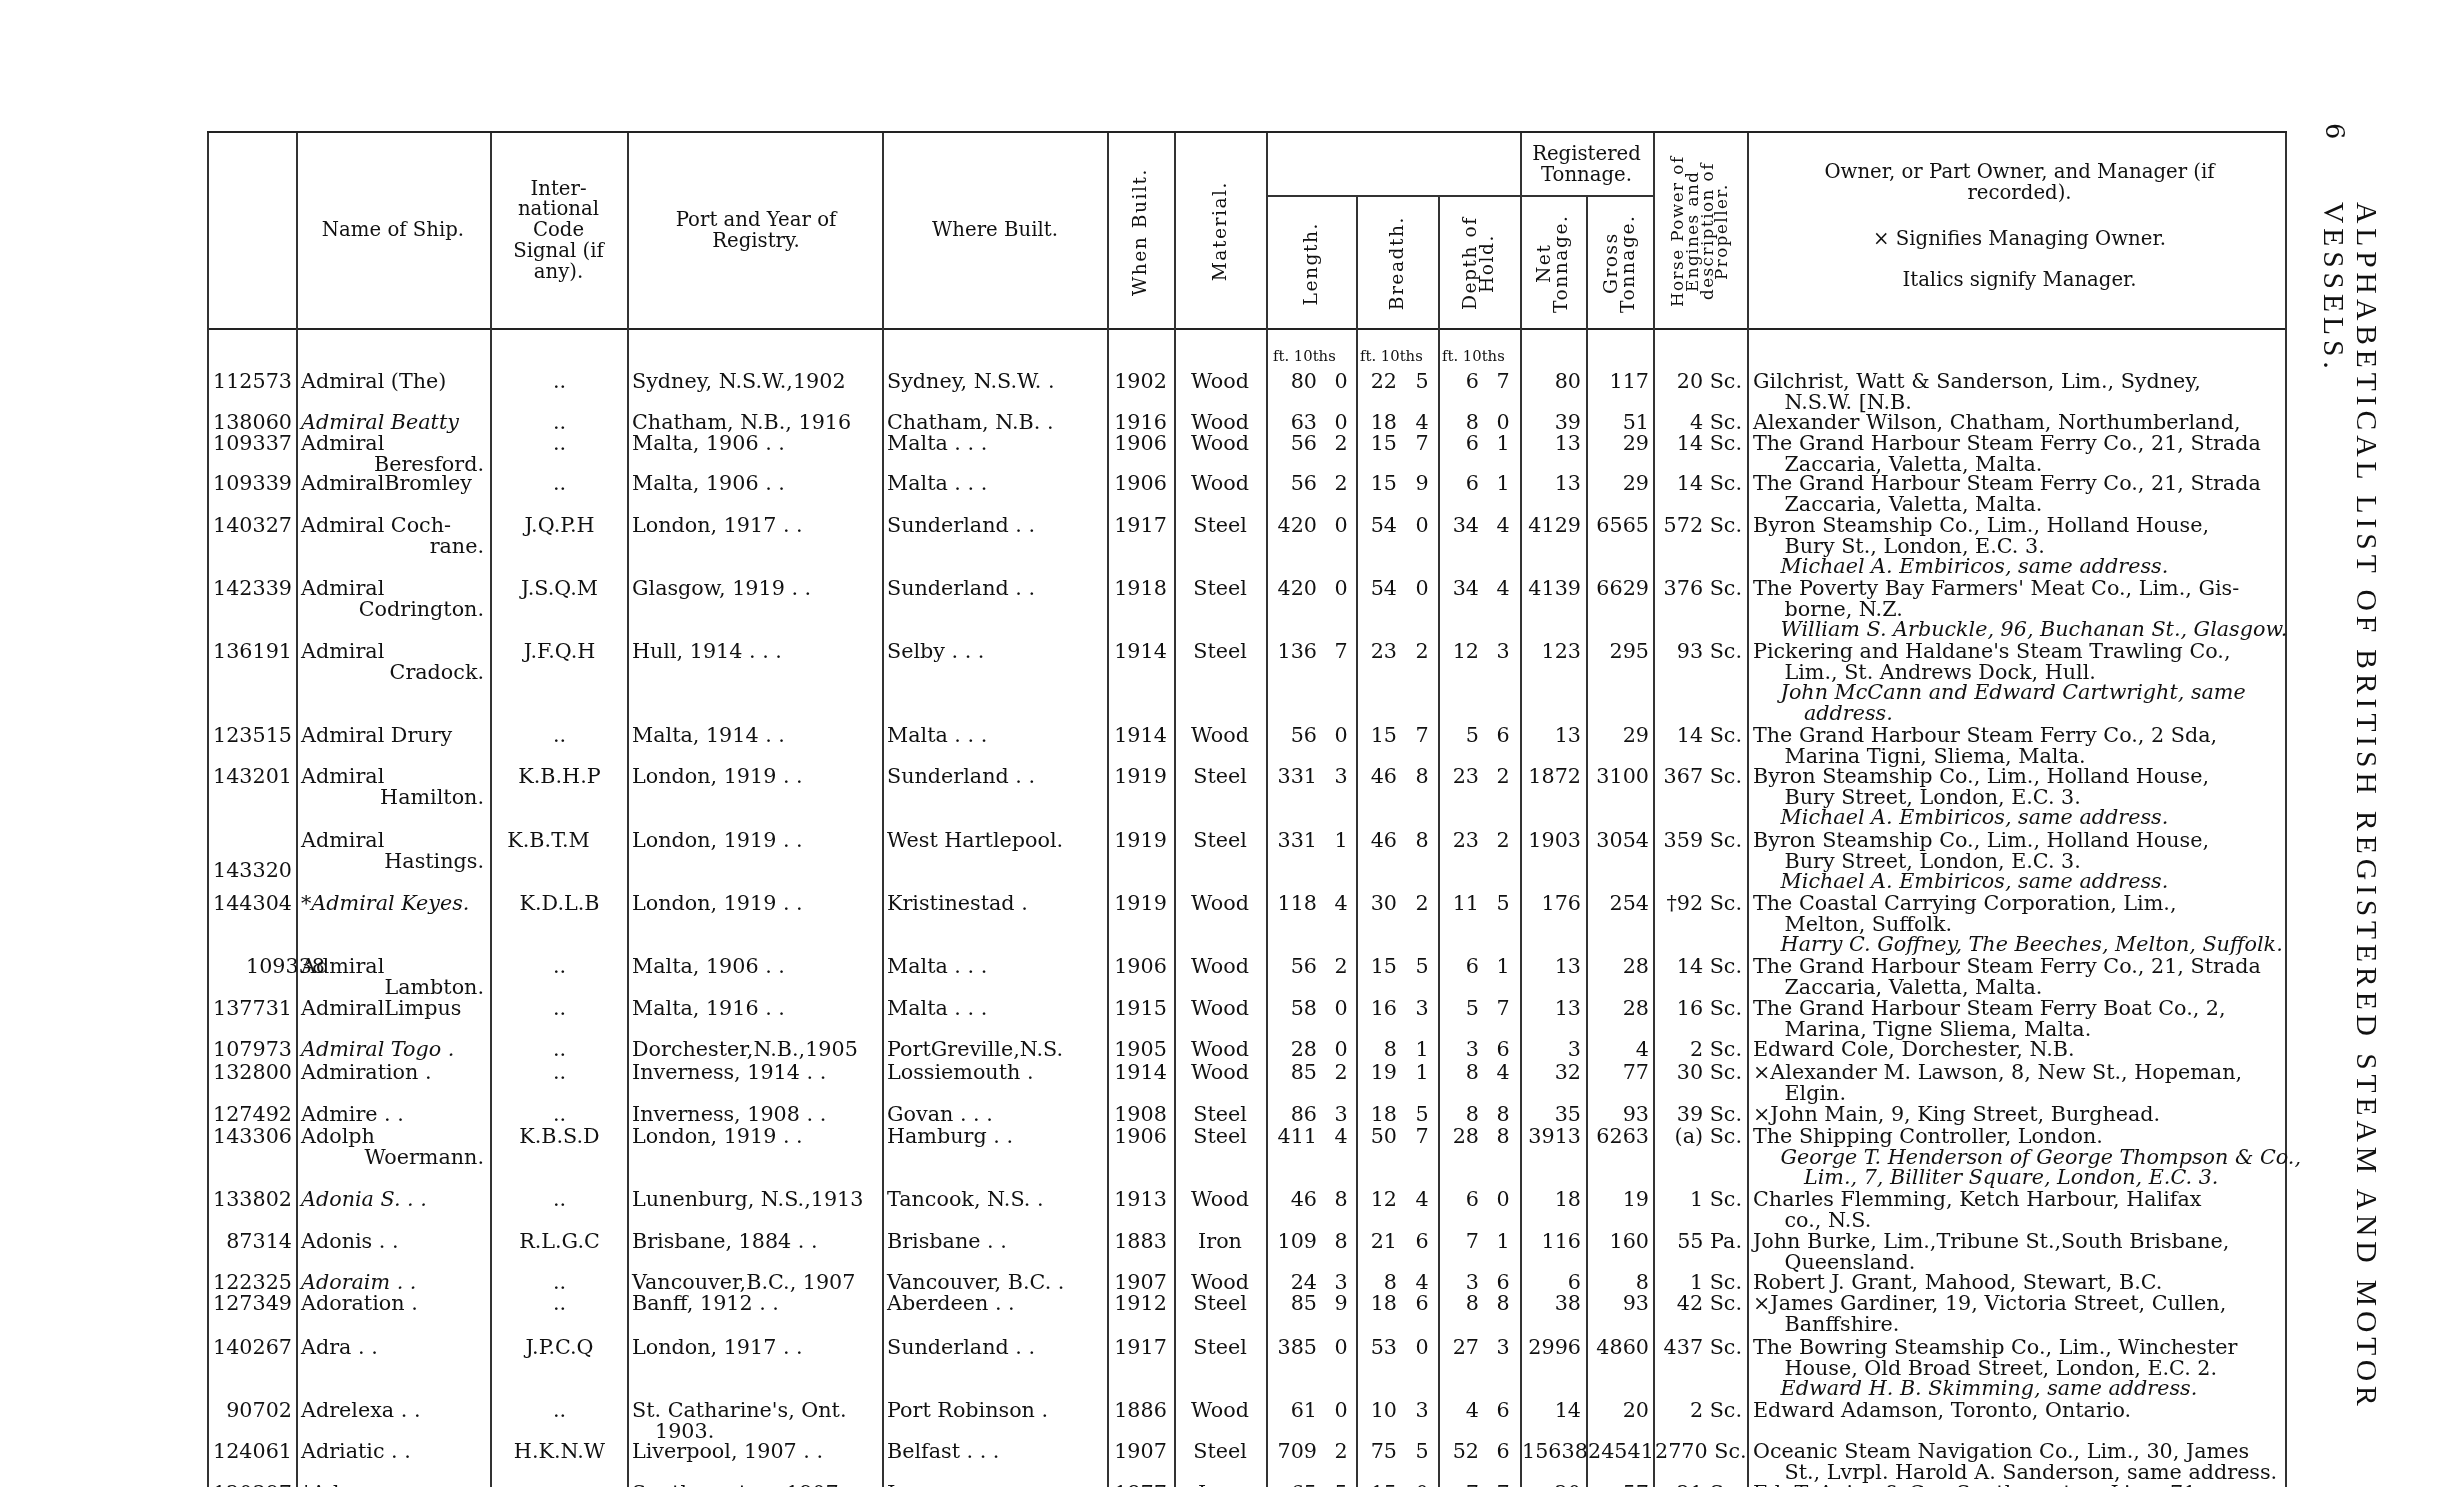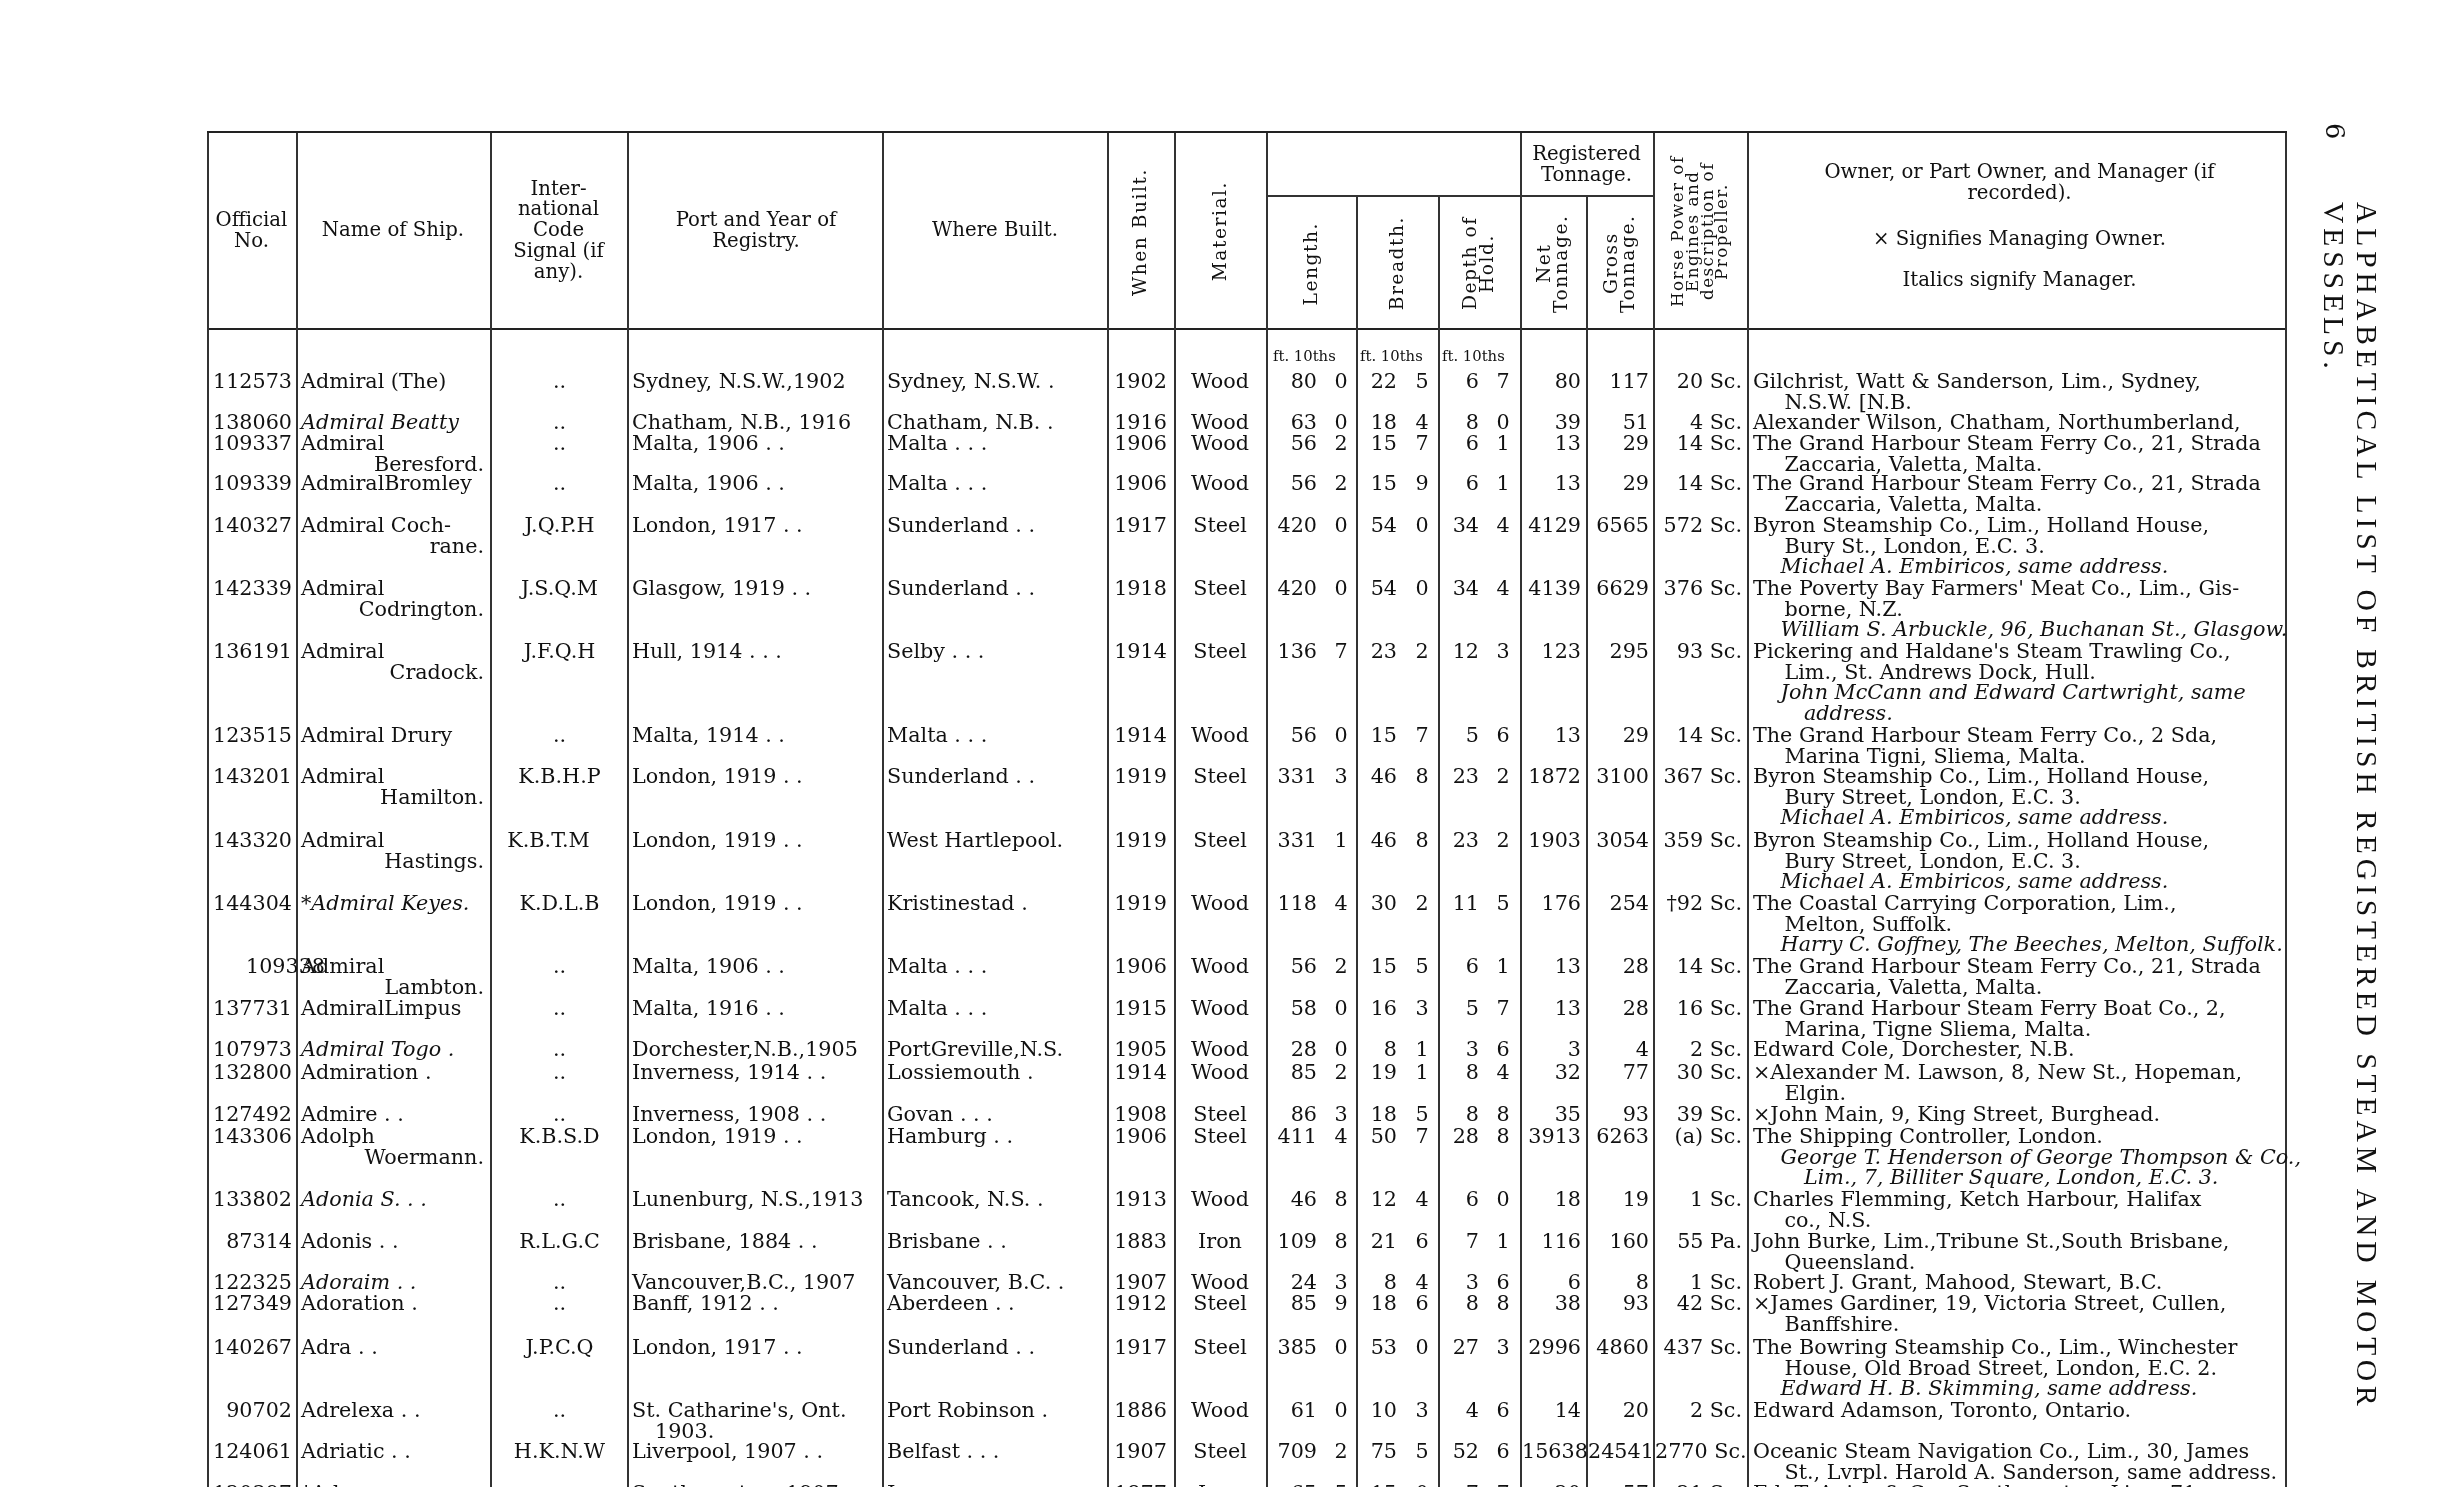--- a/index.html
+++ b/index.html
@@ -42,21 +42,20 @@
   <div class="vl" style="left:1356px;top:197px;height:1290px"></div>
   <div class="vl" style="left:1438px;top:197px;height:1290px"></div>
   <div class="vl" style="left:1520px;top:133px;height:1354px"></div>
   <div class="vl" style="left:1586px;top:197px;height:1290px"></div>
   <div class="vl" style="left:1653px;top:133px;height:1354px"></div>
   <div class="vl" style="left:1747px;top:133px;height:1354px"></div>
   <div class="vl" style="left:2285px;top:133px;height:1354px"></div>
   <div style="position:absolute;left:1266px;top:195px;width:254px;height:1.5px;background:#333"></div>
   <div style="position:absolute;left:1520px;top:195px;width:133px;height:1.5px;background:#333"></div>
 
-  <div class="hcell" style="left:207px;top:133px;width:89px;height:195px">Official No.</div>
   <div class="hcell" style="left:296px;top:133px;width:194px;height:195px">Name of Ship.</div>
   <div class="hcell" style="left:502px;top:133px;width:113px;height:195px">Inter-national Code Signal (if any).</div>
   <div class="hcell" style="left:882px;top:133px;width:226px;height:195px">Where Built.</div>
   <div class="hcell" style="left:650px;top:133px;width:212px;height:195px">Port and Year of Registry.</div>
   <div class="vert" style="left:1107px;top:138px;width:67px;height:187px">
       <span>When Built.</span>
     </div>
   <div class="vert" style="left:1174px;top:138px;width:92px;height:187px">
       <span>Material.</span>
     </div>
@@ -289,21 +288,21 @@
         <div class="c r" style="left: 1588px; width: 61px;">3100</div>
         <div class="c r" style="left: 1655px; width: 87px;">367 Sc.</div>
         <div class="c r" style="left: 301px; width: 183px; top: 20.7px;">Hamilton.</div>
         <div class="owner">
           <div>Byron Steamship Co., Lim., Holland House,</div>
           <div class="cont">Bury Street, London, E.C. 3.</div>
           <div class="mgr">Michael A. Embiricos, same address.</div>
         </div>
       </div>
       <div class="row" style="top: 830px;">
-        <div class="c r" style="left: 209px; width: 83px;">143320</div>
+        <div class="c r" style="left: 209px; width: 83px; margin-top: 30px;">143320</div>
         <div class="c " style="left: 301px; width: 187px;">Admiral</div>
         <div class="c ctr" style="left: 493px; width: 111px;">K.B.T.M</div>
         <div class="c " style="left: 632px; width: 246px;">London, 1919   .   .</div>
         <div class="c " style="left: 887px; width: 219px;">West Hartlepool.</div>
         <div class="c ctr" style="left: 1109px; width: 63px;">1919</div>
         <div class="c ctr" style="left: 1176px; width: 88px;">Steel</div>
         <div class="c r" style="left: 1268px; width: 49px;">331</div>
         <div class="c r" style="left: 1323px; width: 24.6px;">1</div>
         <div class="c r" style="left: 1358px; width: 39px;">46</div>
         <div class="c r" style="left: 1404px; width: 24.6px;">8</div>

